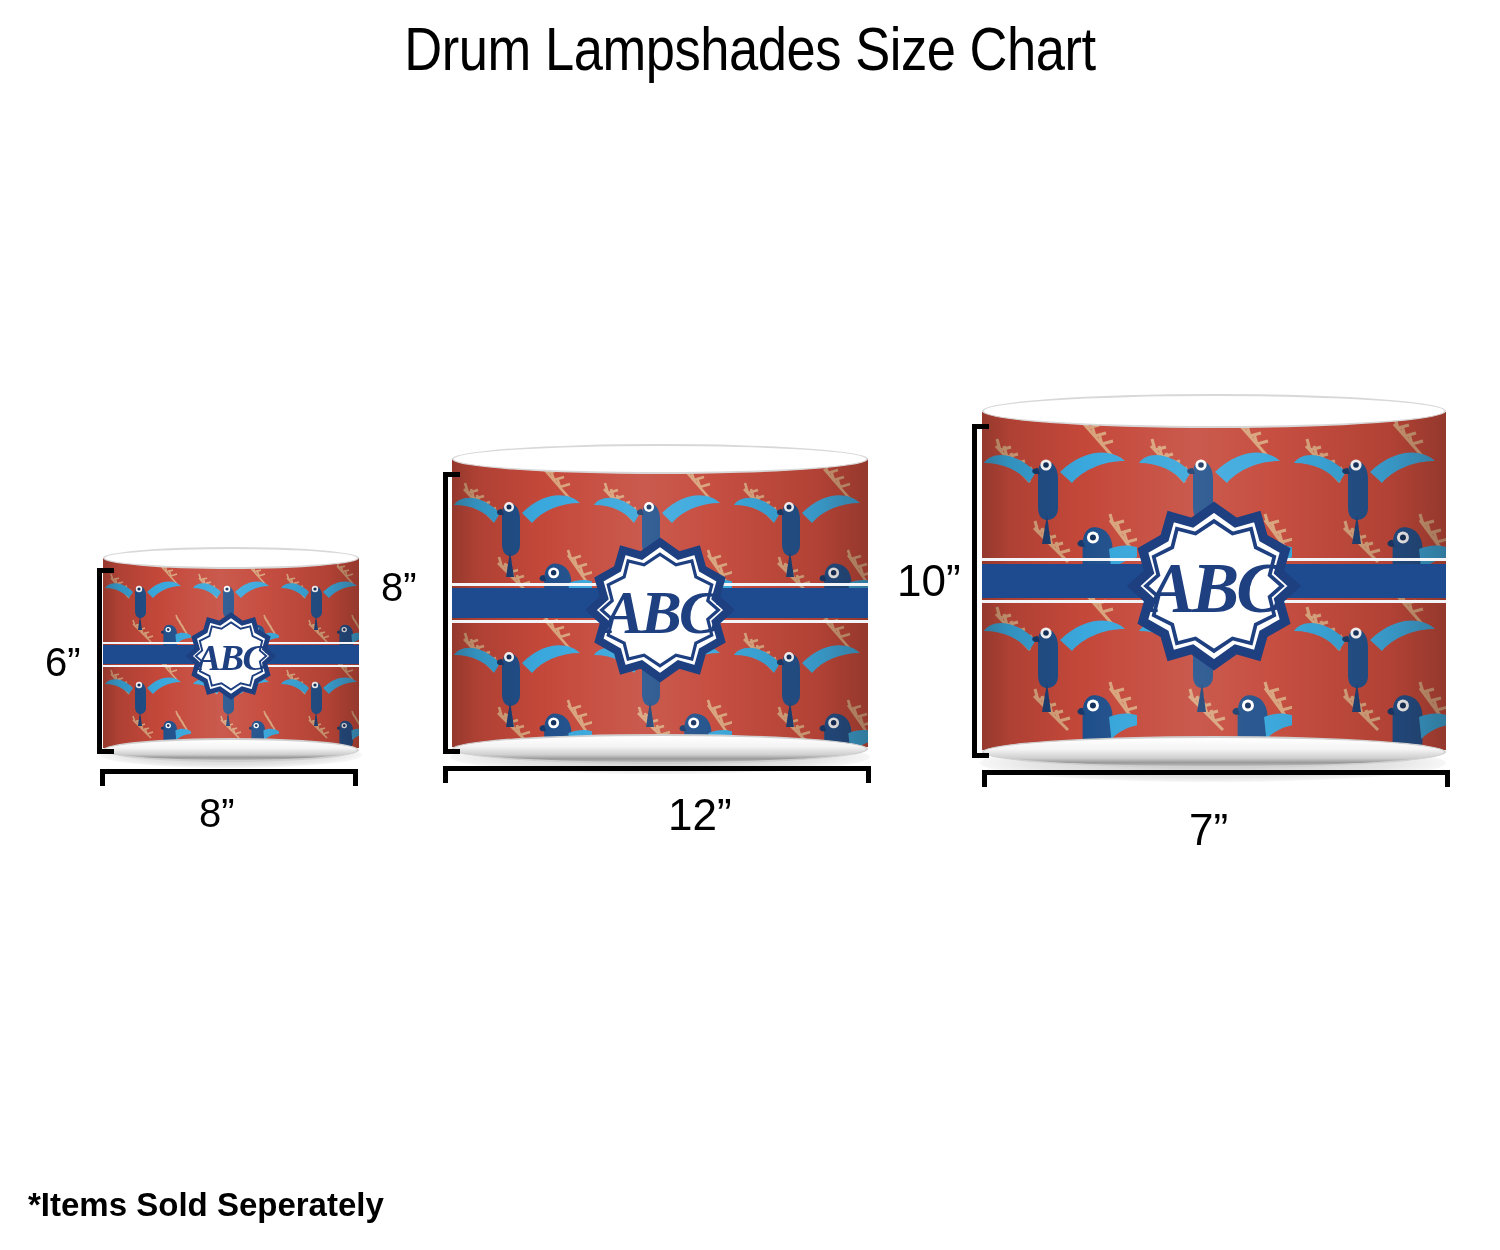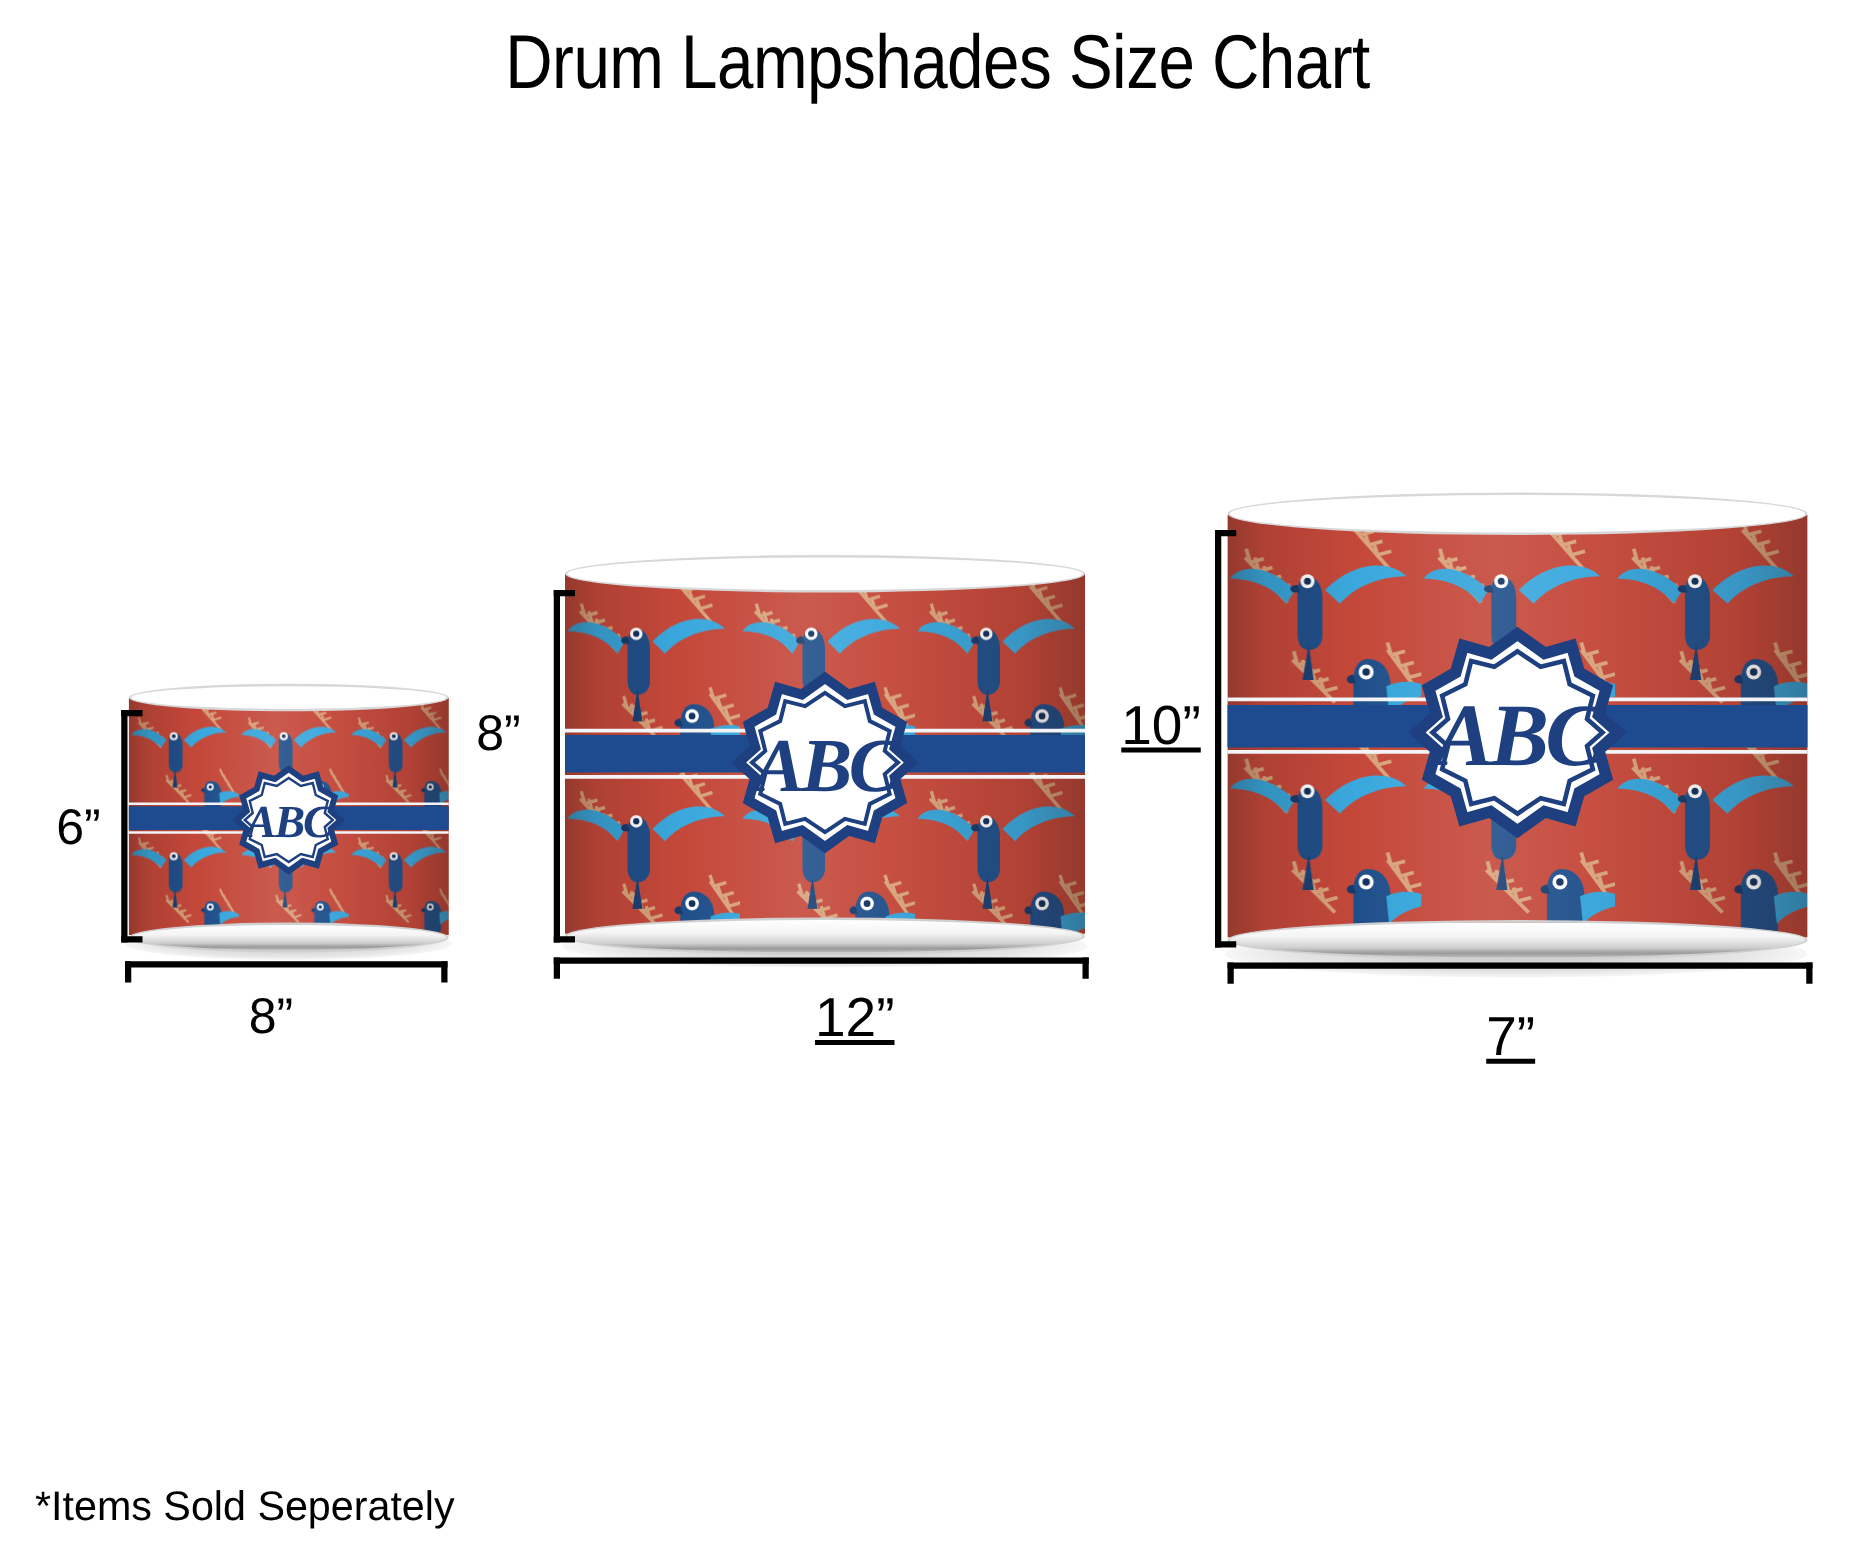--- a/index.html
+++ b/index.html
@@ -31,21 +31,21 @@
     transform-origin: 50% 0;
     white-space: nowrap;
   }
 
   
   #footnote {
     position: absolute;
     left: 28px;
     top: 1186px;
     font-size: 33px;
-    font-weight: 400;
+    font-weight: 700;
     white-space: nowrap;
   }
 
   
   .shade-group {
     position: absolute;
   }
 
   
   .shade {
@@ -194,21 +194,21 @@
   .dim-h .cap-l { left: 0; }
   .dim-h .cap-r { right: 0; }
 
   .dim-label {
     position: absolute;
     font-size: 40px;
     font-weight: 400;
     white-space: nowrap;
     z-index: 21;
   }
-  .dim-label.big { font-size: 44px; text-decoration: underline; }
+  .dim-label.big { font-size: 44px; }
 
   
   .ground-shadow {
     position: absolute;
     z-index: 1;
     border-radius: 50%;
     background: radial-gradient(ellipse at 50% 50%, rgba(0,0,0,0.22) 0%, rgba(0,0,0,0.10) 55%, rgba(0,0,0,0) 78%);
   }
 </style>
 </head>
@@ -376,21 +376,21 @@
     <div class="cap cap-top"></div>
     <div class="cap cap-bot"></div>
   </div>
   <div class="dim-label" style="left:381px; top:565px;">8”</div>
 
   <div class="dim-h" style="left:443px; top:766px; width:428px;">
     <div class="bar"></div>
     <div class="cap cap-l"></div>
     <div class="cap cap-r"></div>
   </div>
-  <div class="dim-label big" style="left:652px; top:790px;">12”</div>
+  <div class="dim-label big" style="left:668px; top:790px;">12”</div>
 </div>
 
 <div class="shade-group" style="left:0px; top:0px; width:1500px; height:880px;">
 
   <div class="ground-shadow" style="left:980px; top:744px; width:466px; height:38px;"></div>
 
   <div class="shade" style="left:982px; top:408px; width:464px; height:350px;">
 
     <div class="rim-top" style="height:34px; top:-14px;"></div>
 

